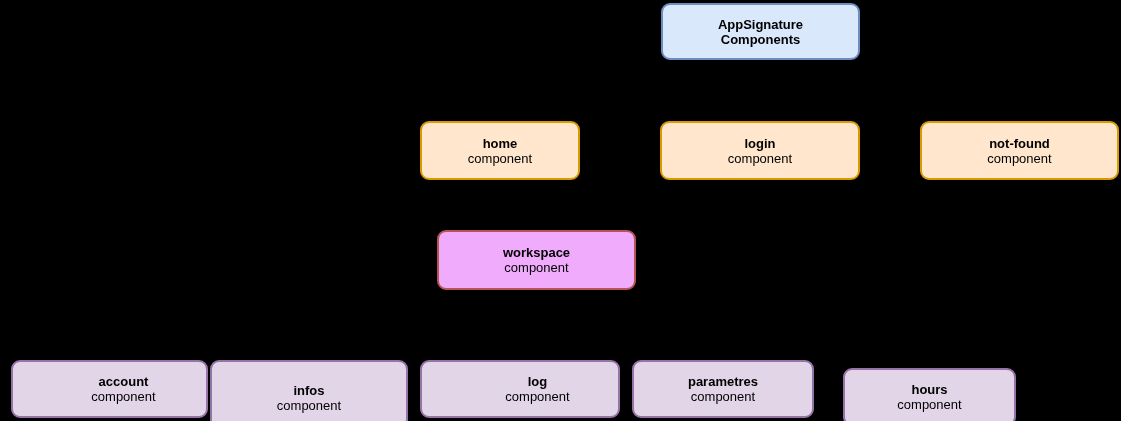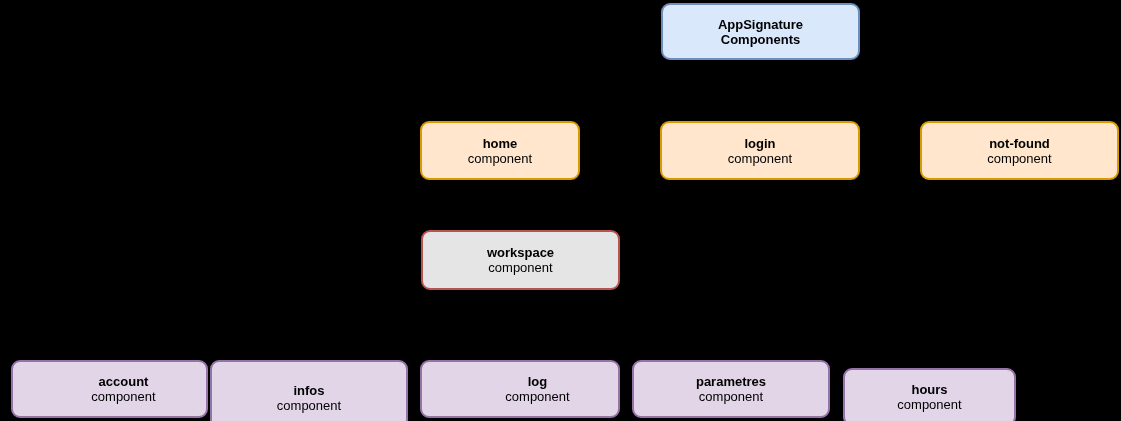--- a/index.html
+++ b/index.html
@@ -23,32 +23,32 @@
     text-align: center;
     font-size: 13px;
     line-height: 15px;
     color: #000000;
     box-shadow: 2px 3px 2px rgba(0,0,0,0.35);
   }
   .node .title { font-weight: bold; }
   .node .subtitle { font-weight: normal; }
   .blue   { background: #dae8fc; border-color: #6c8ebf; }
   .orange { background: #ffe6cc; border-color: #d79b00; }
-  .red    { background: #e5e5e5; border-color: #b85450; }
+  .red    { background: #f0abfc; border-color: #b85450; margin-left: 16px; }
   .purple { background: #e1d5e7; border-color: #9673a6; }
 
   #n-root       { left: 661px; top: 3px;   width: 199px; height: 57px; }
   #n-home       { left: 420px; top: 121px; width: 160px; height: 59px; }
   #n-login      { left: 660px; top: 121px; width: 200px; height: 59px; }
   #n-notfound   { left: 920px; top: 121px; width: 199px; height: 59px; }
   #n-workspace  { left: 421px; top: 230px; width: 199px; height: 60px; }
   #n-account    { left: 11px;   top: 360px; width: 197px; height: 58px; padding-left: 28px; }
   #n-infos      { left: 210px; top: 360px; width: 198px; height: 75px; }
   #n-log        { left: 420px; top: 360px; width: 200px; height: 58px; padding-left: 35px; }
-  #n-parametres { left: 632px; top: 360px; width: 198px; height: 58px; }
+  #n-parametres { left: 632px; top: 360px; width: 182px; height: 58px; }
   #n-hours      { left: 843px; top: 368px; width: 173px; height: 58px; }
 </style>
 </head>
 <body>
 
 <div class="canvas">
 
   <div class="node blue" id="n-root">
     <div class="title">AppSignature</div>
     <div class="title">Components</div>

